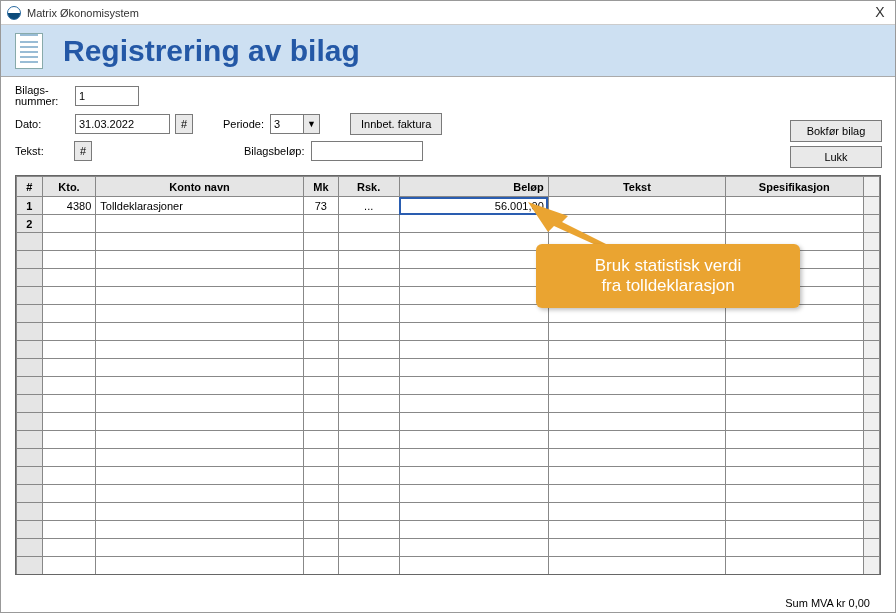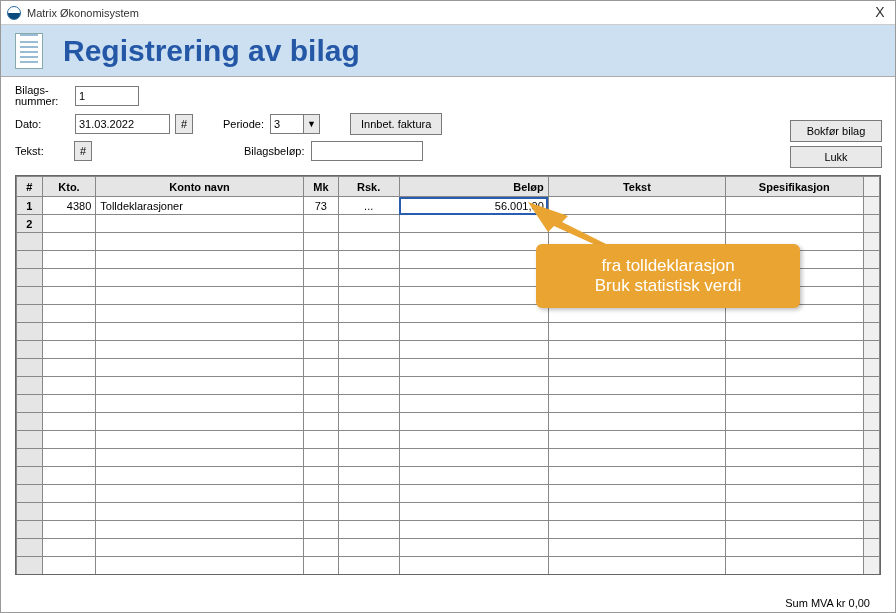--- a/index.html
+++ b/index.html
@@ -482,18 +482,18 @@
         </tr>
       </tbody>
   </table>
 </div>
 
 <div class="callout">
   <svg class="callout-pointer" viewBox="0 0 80 44">
     <polygon points="0,0 40,14 34,20 78,42 70,44 26,24 20,30" fill="#eaa431"></polygon>
   </svg>
   <div class="callout-box">
+    <div>Bruk statistisk verdi</div>
     <div>fra tolldeklarasjon</div>
-    <div>Bruk statistisk verdi</div>
   </div>
 </div>
 
 <div class="footer">Sum MVA kr 0,00</div>
 
 </body></html>

